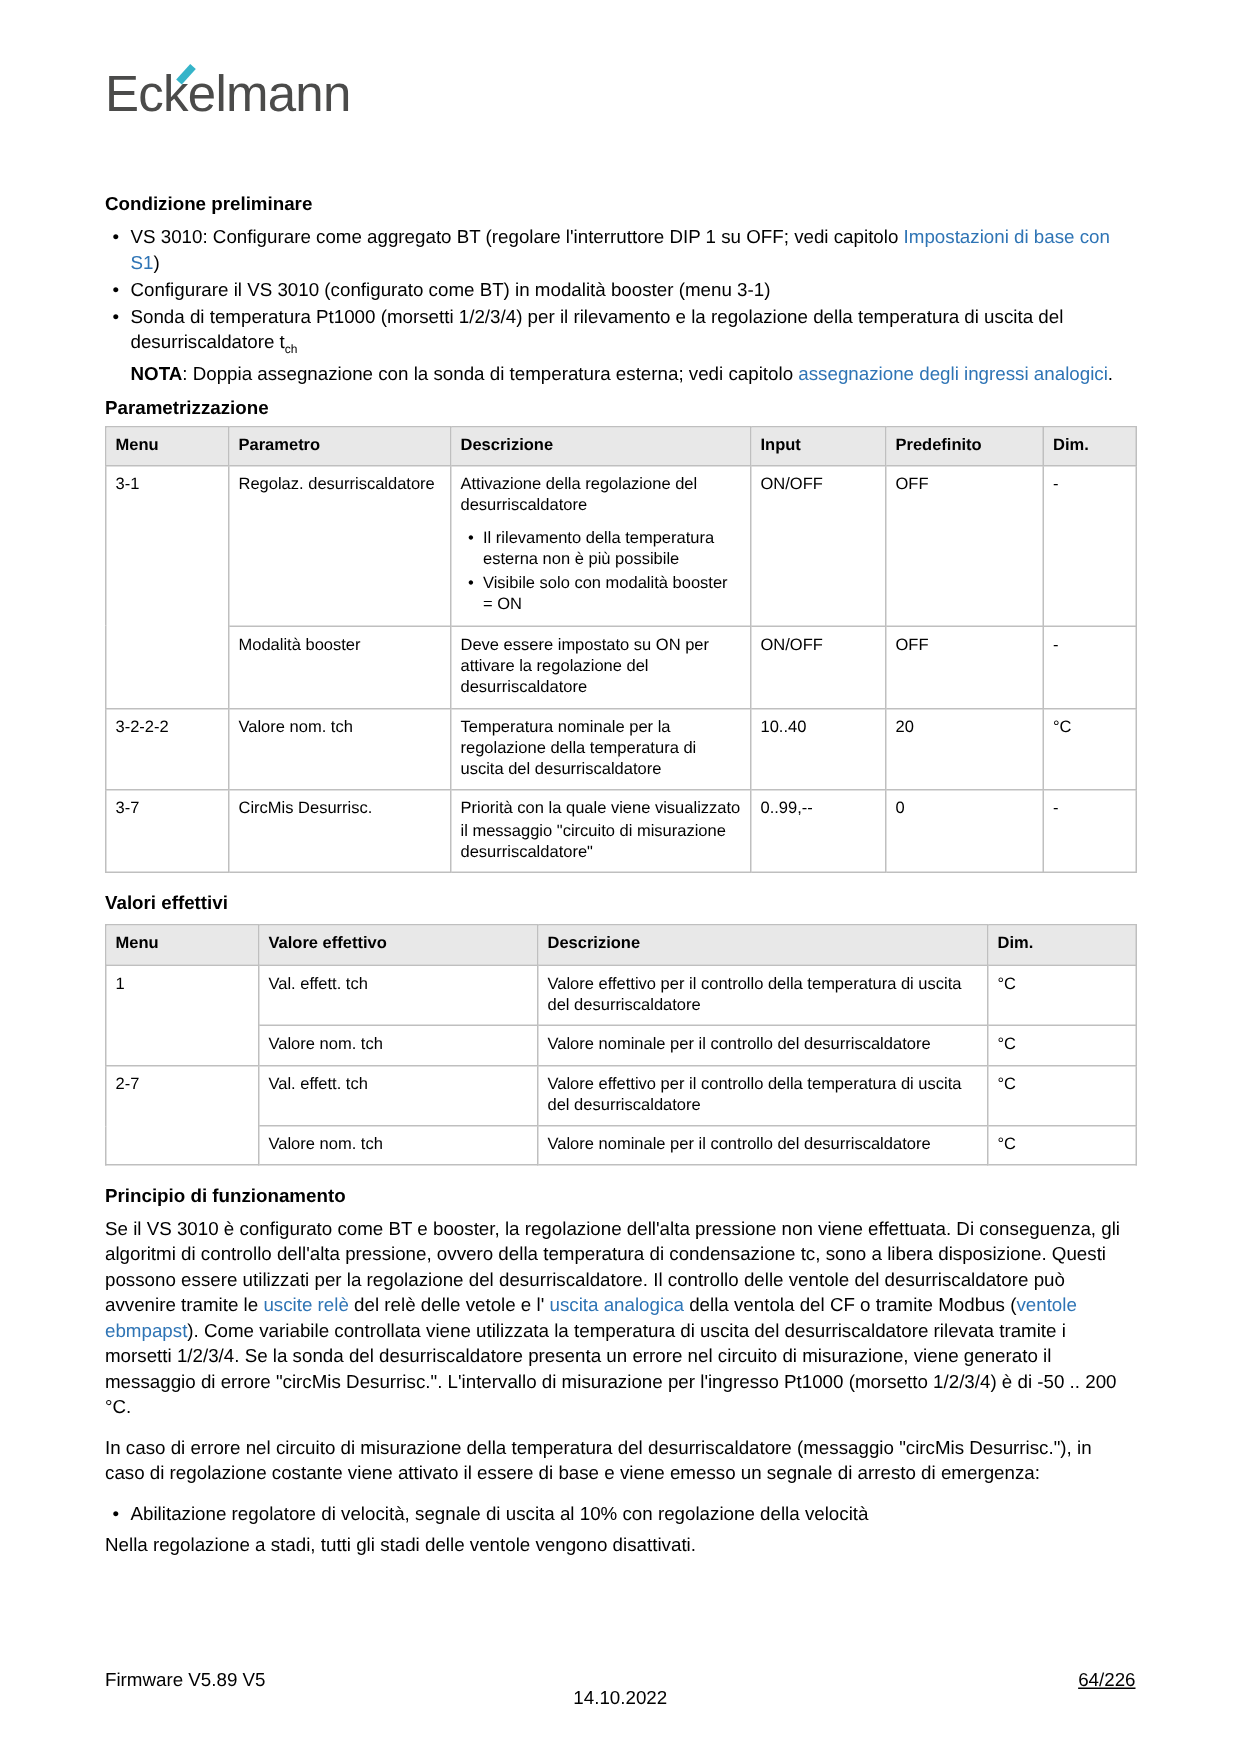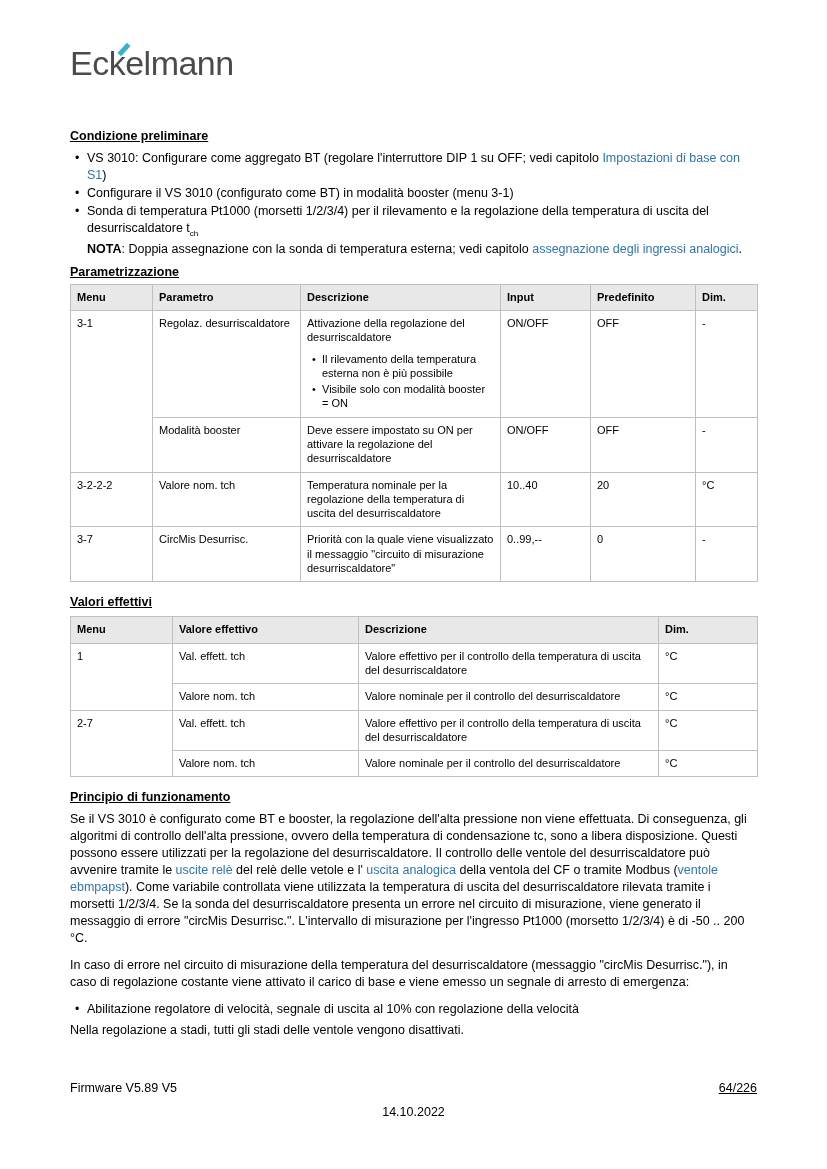--- a/index.html
+++ b/index.html
@@ -16,21 +16,21 @@
   .logo-text {
     font-size:34px; font-weight:normal; letter-spacing:-0.5px;
     color:var(--logo, #4b4b4a);
   }
   .logo-accent {
     position:absolute; left:47px; top:7px; width:14px; height:5px;
     background:var(--logo_accent, #35b4c9); transform:rotate(-48deg);
   }
 
   
-  .h { font-weight:bold; font-size:12.5px; margin:12px 0 5px;text-decoration:underline; }
+  .h { font-weight:bold; font-size:12.5px; margin:12px 0 5px; }
   .h-tight { margin:6px 0 3px; }
 
   
   .blist { margin:2px 0 4px; }
   .bullet { position:relative; padding-left:17px; margin:1px 0; }
   .bullet::before { content:"\2022"; position:absolute; left:5px; top:0; }
   .nota { margin-top:1px; }
 
   
   a.doclink { color:var(--link, #2e74b5); text-decoration:none; cursor:pointer; }
@@ -48,22 +48,22 @@
   table.tbl th { background:var(--header_bg, #e8e8e8); font-weight:bold; }
   .cell-bullets { margin-top:7px; padding-left:4px; }
   .cbullet { position:relative; padding-left:11px; margin-top:2px; }
   .cbullet::before { content:"\2022"; position:absolute; left:1px; top:0; }
 
   
   .para { margin:4px 0 10px; }
 
   
   .footer {
-    position:absolute; left:70px; right:70px; bottom:48px;
-    display:flex; align-items:flex-start; font-size:12.5px;
+    position:absolute; left:70px; right:70px; bottom:28px;
+    display:flex; align-items:center; font-size:12.5px;
   }
   .f-left  { flex:1; text-align:left; }
   .f-center{ flex:1; text-align:center;margin-top:24px; }
   .f-right { flex:1; text-align:right;text-decoration:underline; }
 
   sub { font-size:8px; }
 </style>
 </head>
 <body>
 
@@ -195,21 +195,21 @@
         <td>°C</td>
       </tr>
     </tbody>
   </table>
 
   
   <div class="h">Principio di funzionamento</div>
   <p class="para">
     <span>Se il VS 3010 è configurato come BT e booster, la regolazione dell'alta pressione non viene effettuata. Di conseguenza, gli algoritmi di controllo dell'alta pressione, ovvero della temperatura di condensazione tc, sono a libera disposizione. Questi possono essere utilizzati per la regolazione del desurriscaldatore. Il controllo delle ventole del desurriscaldatore può avvenire tramite le </span><a class="doclink" href="#">uscite relè</a><span> del relè delle vetole e l' </span><a class="doclink" href="#">uscita analogica</a><span> della ventola del CF o tramite Modbus (</span><a class="doclink" href="#">ventole ebmpapst</a><span>). Come variabile controllata viene utilizzata la temperatura di uscita del desurriscaldatore rilevata tramite i morsetti 1/2/3/4. Se la sonda del desurriscaldatore presenta un errore nel circuito di misurazione, viene generato il messaggio di errore "circMis Desurrisc.". L'intervallo di misurazione per l'ingresso Pt1000 (morsetto 1/2/3/4) è di -50 .. 200 °C.</span>
   </p>
-  <p class="para">In caso di errore nel circuito di misurazione della temperatura del desurriscaldatore (messaggio "circMis Desurrisc."), in caso di regolazione costante viene attivato il carico di base e viene emesso un segnale di arresto di emergenza:</p>
+  <p class="para">In caso di errore nel circuito di misurazione della temperatura del desurriscaldatore (messaggio "circMis Desurrisc."), in caso di regolazione costante viene attivato il essere di base e viene emesso un segnale di arresto di emergenza:</p>
   <div class="blist">
     <div class="bullet">Abilitazione regolatore di velocità, segnale di uscita al 10% con regolazione della velocità</div>
   </div>
   <p class="para">Nella regolazione a stadi, tutti gli stadi delle ventole vengono disattivati.</p>
 
   
   <div class="footer">
     <span class="f-left">Firmware V5.89 V5</span>
     <span class="f-center">14.10.2022</span>
     <span class="f-right">64/226</span>

